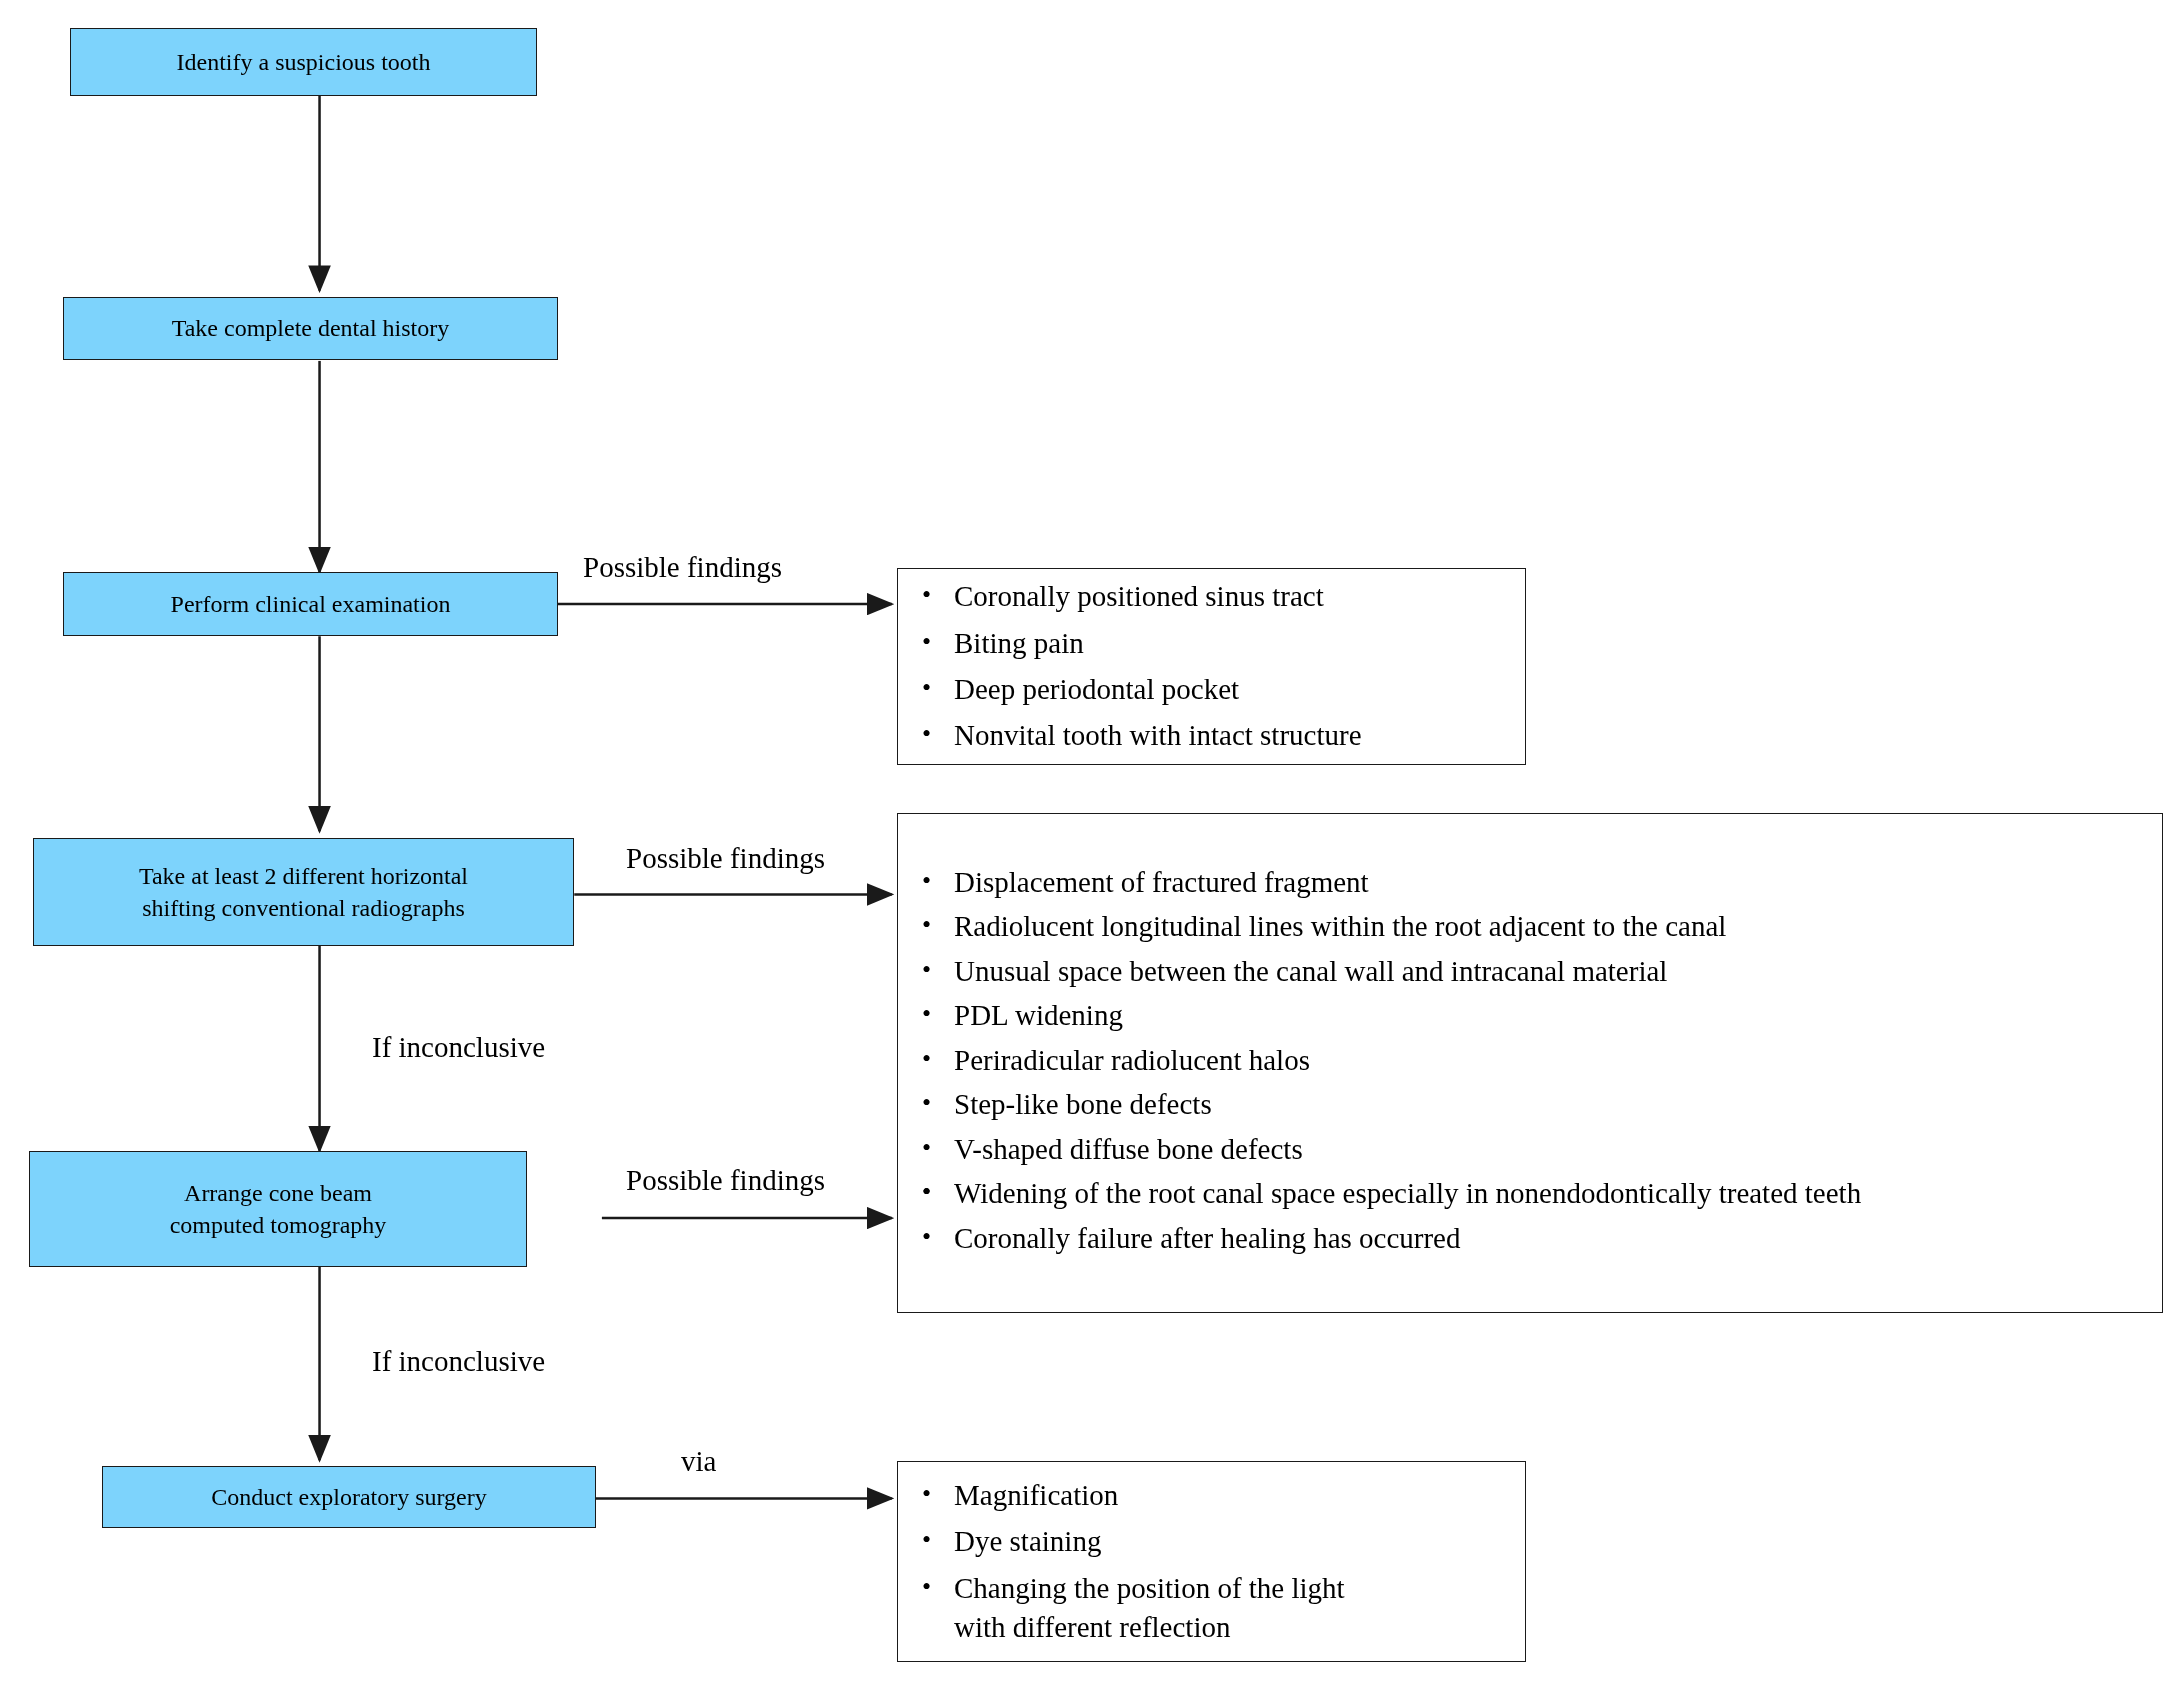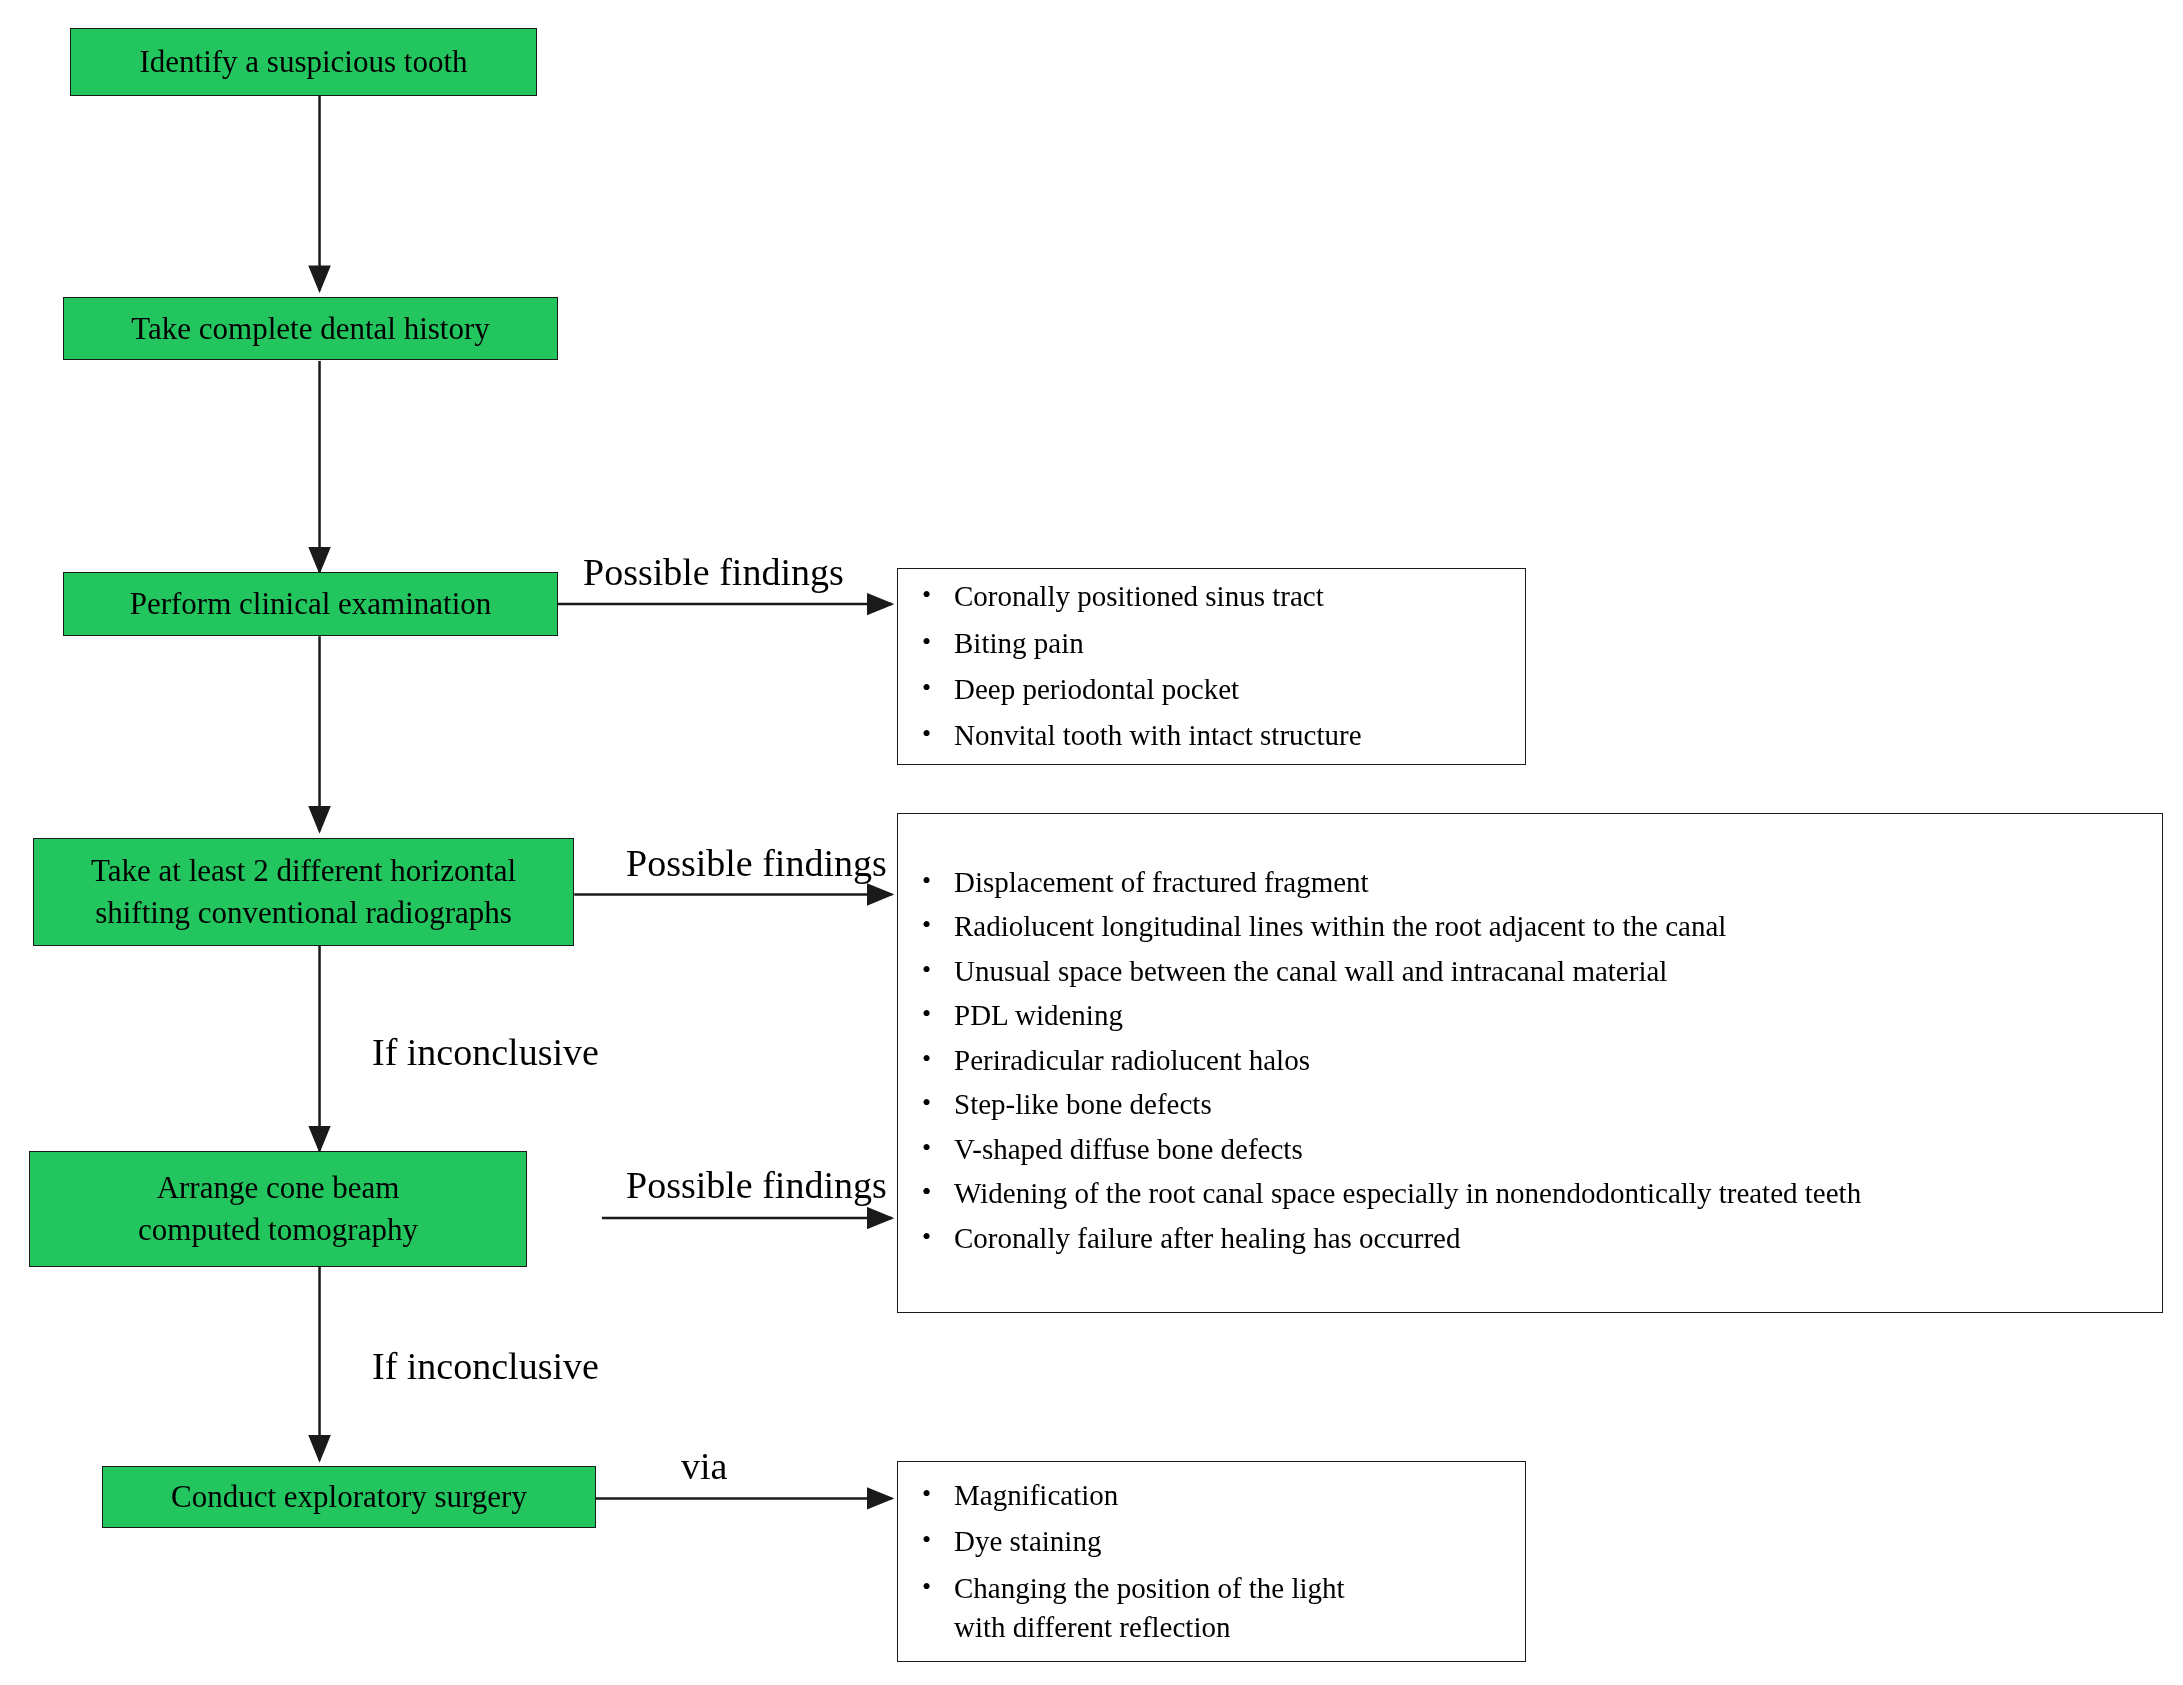--- a/index.html
+++ b/index.html
@@ -13,27 +13,27 @@
     height: 1686px;
     background: #ffffff;
     font-family: "Liberation Serif", "DejaVu Serif", serif;
     color: #000000;
     overflow: hidden;
   }
   .node {
     position: absolute;
     box-sizing: border-box;
     border: 1.5px solid #1a1a1a;
-    background: #22c55e;
+    background: #7dd3fc;
     display: flex;
     align-items: center;
     justify-content: center;
     text-align: center;
     line-height: 1.28;
-    font-size: 31px;
+    font-size: 24px;
     padding: 3px 9px;
   }
   .node.two-line { line-height: 1.34; }
 
   .listbox {
     position: absolute;
     box-sizing: border-box;
     border: 1.5px solid #1a1a1a;
     background: #ffffff;
     padding: 15px 13px 15px 17px;
@@ -58,21 +58,21 @@
     position: absolute;
     left: 7px;
     top: 0;
     font-size: 26px;
     line-height: 1.36;
   }
   .listbox.tight li { margin-bottom: 5px; }
 
   .edge-label {
     position: absolute;
-    font-size: 38px;
+    font-size: 29px;
     line-height: 1;
     white-space: nowrap;
   }
 
   svg.connectors {
     position: absolute;
     left: 0;
     top: 0;
     width: 2183px;
     height: 1686px;

